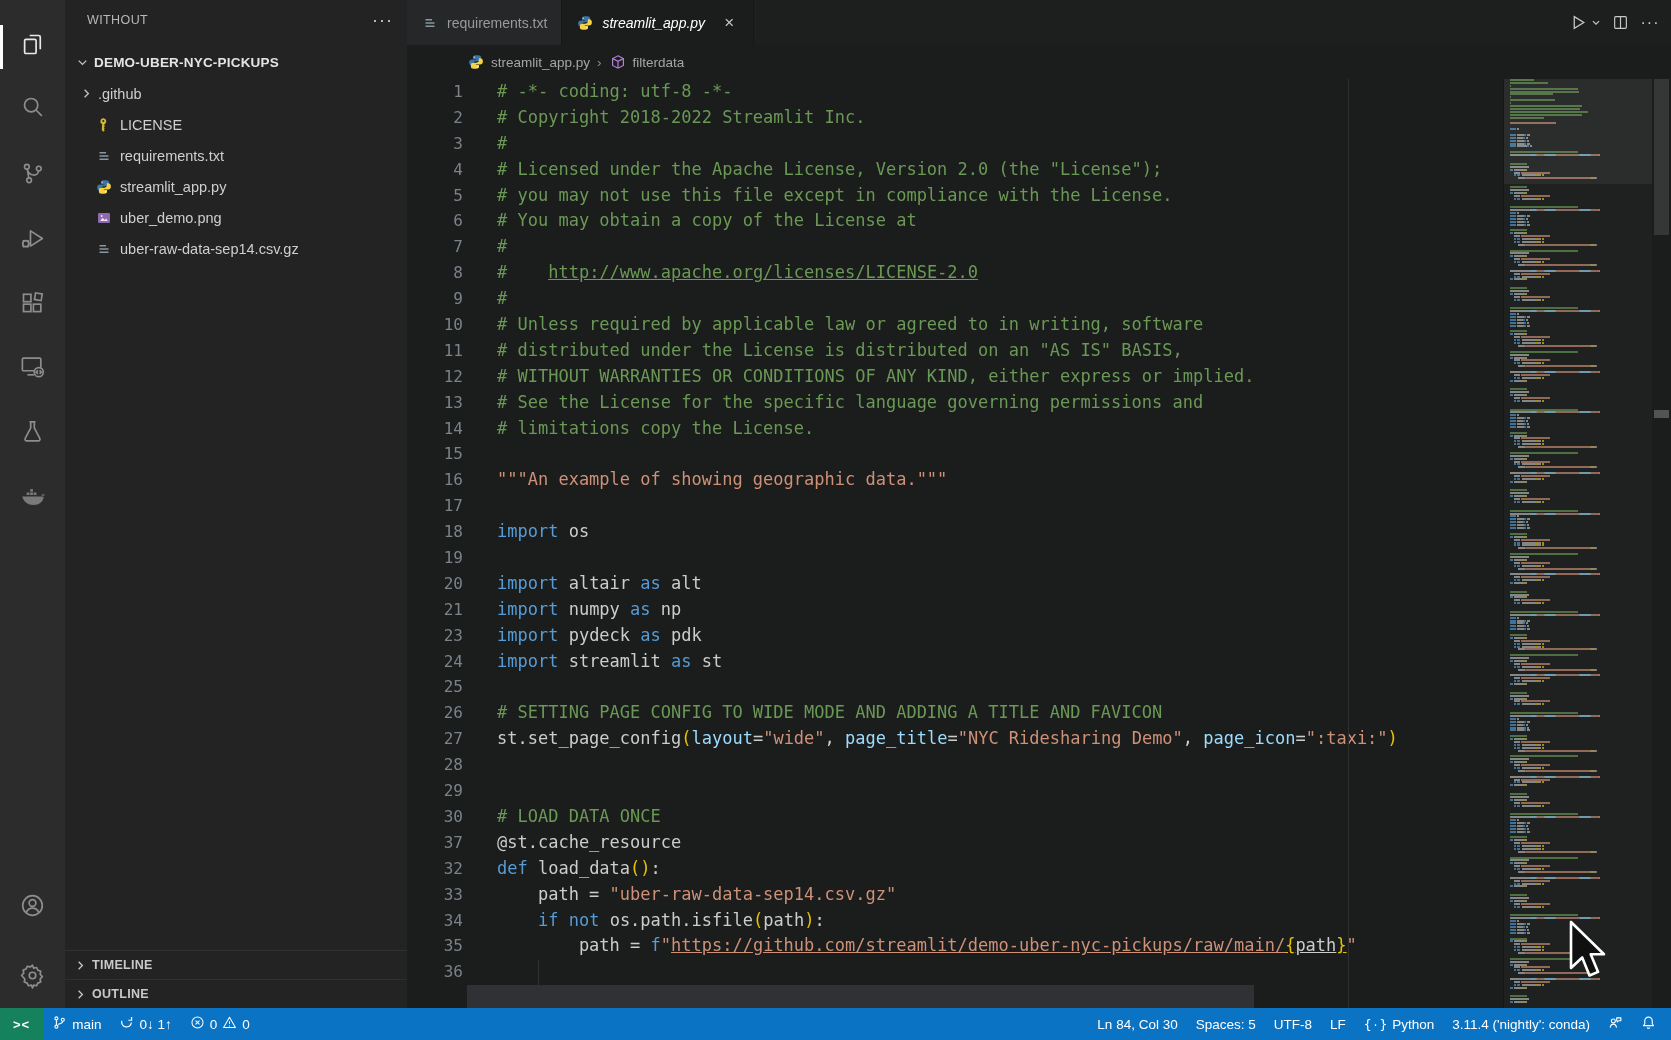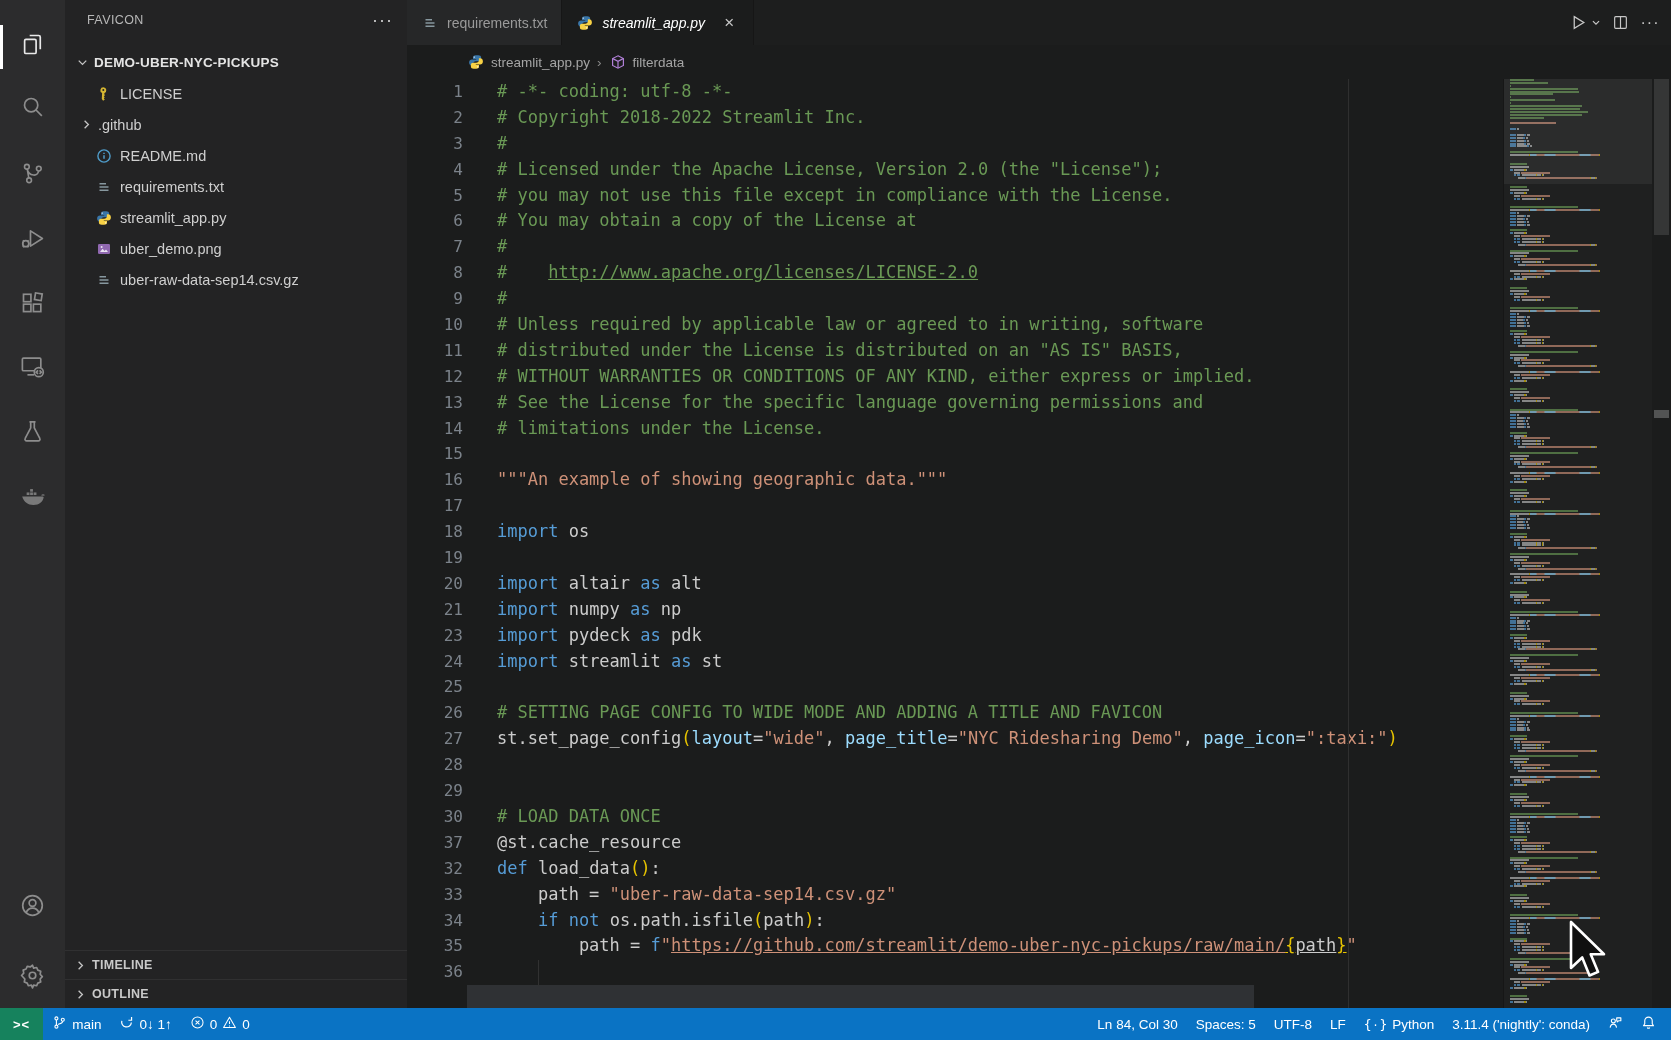--- a/index.html
+++ b/index.html
@@ -162,58 +162,49 @@
       <div class="act-item" style="top: 949px;">
         <svg viewBox="0 0 24 24" fill="none" stroke="currentColor" stroke-width="1.5">
           <circle cx="12" cy="12" r="2.9"></circle>
           <path d="M12 2.9l1 2.5 2.7-.5 1 2.3 2.6 1-.5 2.7 1.9 2.1-1.9 2.1.5 2.7-2.6 1-1 2.3-2.7-.5-1 2.5-1-2.5-2.7.5-1-2.3-2.6-1 .5-2.7L2.3 12l1.9-2.1-.5-2.7 2.6-1 1-2.3 2.7.5z" stroke-linejoin="round"></path>
         </svg>
       </div>
     </nav>
 
   <aside id="sidebar">
     <div id="sidebar-header">
-      <span id="sidebar-title">FAVICON</span>
+      <span id="sidebar-title">WITHOUT</span>
       <span id="sidebar-more">···</span>
     </div>
     <div id="tree">
       <div class="tree-row root-row">
         <span class="chev">
             <svg viewBox="0 0 16 16" fill="none" stroke="#c5c5c5" stroke-width="1.4">
               <path d="M4 6l4 4 4-4"></path>
             </svg>
           </span>
         <span>DEMO-UBER-NYC-PICKUPS</span>
       </div>
       <div id="tree-items">
+          <div class="tree-row file-row folder-row" style="padding-left: 12px;">
+            <span class="chev">
+              <svg viewBox="0 0 16 16" fill="none" stroke="#c5c5c5" stroke-width="1.4">
+                <path d="M6 4l4 4-4 4"></path>
+              </svg>
+            </span>
+            <span>.github</span>
+          </div>
           <div class="tree-row file-row">
             <span class="fi">
               <svg viewBox="0 0 16 16">
                 <path d="M7.4 1.2a3.1 3.1 0 00-1.3 5.9l-.3 5.9 1.3 1.8 1.7-1.4-1-1 .9-.8-.9-1 .9-.9-.4-2.5a3.1 3.1 0 00-.9-6z" fill="#d5b632"></path>
                 <circle cx="7.3" cy="4" r="1" fill="#232324"></circle>
               </svg>
             </span>
             <span>LICENSE</span>
-          </div>
-          <div class="tree-row file-row folder-row" style="padding-left: 12px;">
-            <span class="chev">
-              <svg viewBox="0 0 16 16" fill="none" stroke="#c5c5c5" stroke-width="1.4">
-                <path d="M6 4l4 4-4 4"></path>
-              </svg>
-            </span>
-            <span>.github</span>
-          </div>
-          <div class="tree-row file-row">
-            <span class="fi">
-              <svg viewBox="0 0 16 16">
-                <circle cx="8" cy="8" r="6.1" stroke="#4f9cc9" stroke-width="1.4" fill="none"></circle>
-                <path d="M8 7.2v3.6M8 4.7v1.2" stroke="#4f9cc9" stroke-width="1.5" fill="none"></path>
-              </svg>
-            </span>
-            <span>README.md</span>
           </div>
           <div class="tree-row file-row">
             <span class="fi">
               <svg viewBox="0 0 16 16">
                 <path d="M3.5 4.7h6.5M3.5 8h9M3.5 11.3h9" stroke="#87989f" stroke-width="1.6" fill="none"></path>
               </svg>
             </span>
             <span>requirements.txt</span>
           </div>
           <div class="tree-row file-row">
@@ -338,21 +329,21 @@
         <div class="cl"><div class="ln">4</div><div class="ct"><span class="tk-c"># Licensed under the Apache License, Version 2.0 (the "License");</span></div></div>
         <div class="cl"><div class="ln">5</div><div class="ct"><span class="tk-c"># you may not use this file except in compliance with the License.</span></div></div>
         <div class="cl"><div class="ln">6</div><div class="ct"><span class="tk-c"># You may obtain a copy of the License at</span></div></div>
         <div class="cl"><div class="ln">7</div><div class="ct"><span class="tk-c">#</span></div></div>
         <div class="cl"><div class="ln">8</div><div class="ct"><span class="tk-c">#    </span><span class="tk-c u">http://www.apache.org/licenses/LICENSE-2.0</span></div></div>
         <div class="cl"><div class="ln">9</div><div class="ct"><span class="tk-c">#</span></div></div>
         <div class="cl"><div class="ln">10</div><div class="ct"><span class="tk-c"># Unless required by applicable law or agreed to in writing, software</span></div></div>
         <div class="cl"><div class="ln">11</div><div class="ct"><span class="tk-c"># distributed under the License is distributed on an "AS IS" BASIS,</span></div></div>
         <div class="cl"><div class="ln">12</div><div class="ct"><span class="tk-c"># WITHOUT WARRANTIES OR CONDITIONS OF ANY KIND, either express or implied.</span></div></div>
         <div class="cl"><div class="ln">13</div><div class="ct"><span class="tk-c"># See the License for the specific language governing permissions and</span></div></div>
-        <div class="cl"><div class="ln">14</div><div class="ct"><span class="tk-c"># limitations under the License.</span></div></div>
+        <div class="cl"><div class="ln">14</div><div class="ct"><span class="tk-c"># limitations copy the License.</span></div></div>
         <div class="cl"><div class="ln">15</div><div class="ct"></div></div>
         <div class="cl"><div class="ln">16</div><div class="ct"><span class="tk-s">"""An example of showing geographic data."""</span></div></div>
         <div class="cl"><div class="ln">17</div><div class="ct"></div></div>
         <div class="cl"><div class="ln">18</div><div class="ct"><span class="tk-k">import</span><span class="tk-p"> os</span></div></div>
         <div class="cl"><div class="ln">19</div><div class="ct"></div></div>
         <div class="cl"><div class="ln">20</div><div class="ct"><span class="tk-k">import</span><span class="tk-p"> altair </span><span class="tk-k">as</span><span class="tk-p"> alt</span></div></div>
         <div class="cl"><div class="ln">21</div><div class="ct"><span class="tk-k">import</span><span class="tk-p"> numpy </span><span class="tk-k">as</span><span class="tk-p"> np</span></div></div>
         <div class="cl"><div class="ln">23</div><div class="ct"><span class="tk-k">import</span><span class="tk-p"> pydeck </span><span class="tk-k">as</span><span class="tk-p"> pdk</span></div></div>
         <div class="cl"><div class="ln">24</div><div class="ct"><span class="tk-k">import</span><span class="tk-p"> streamlit </span><span class="tk-k">as</span><span class="tk-p"> st</span></div></div>
         <div class="cl"><div class="ln">25</div><div class="ct"></div></div>

